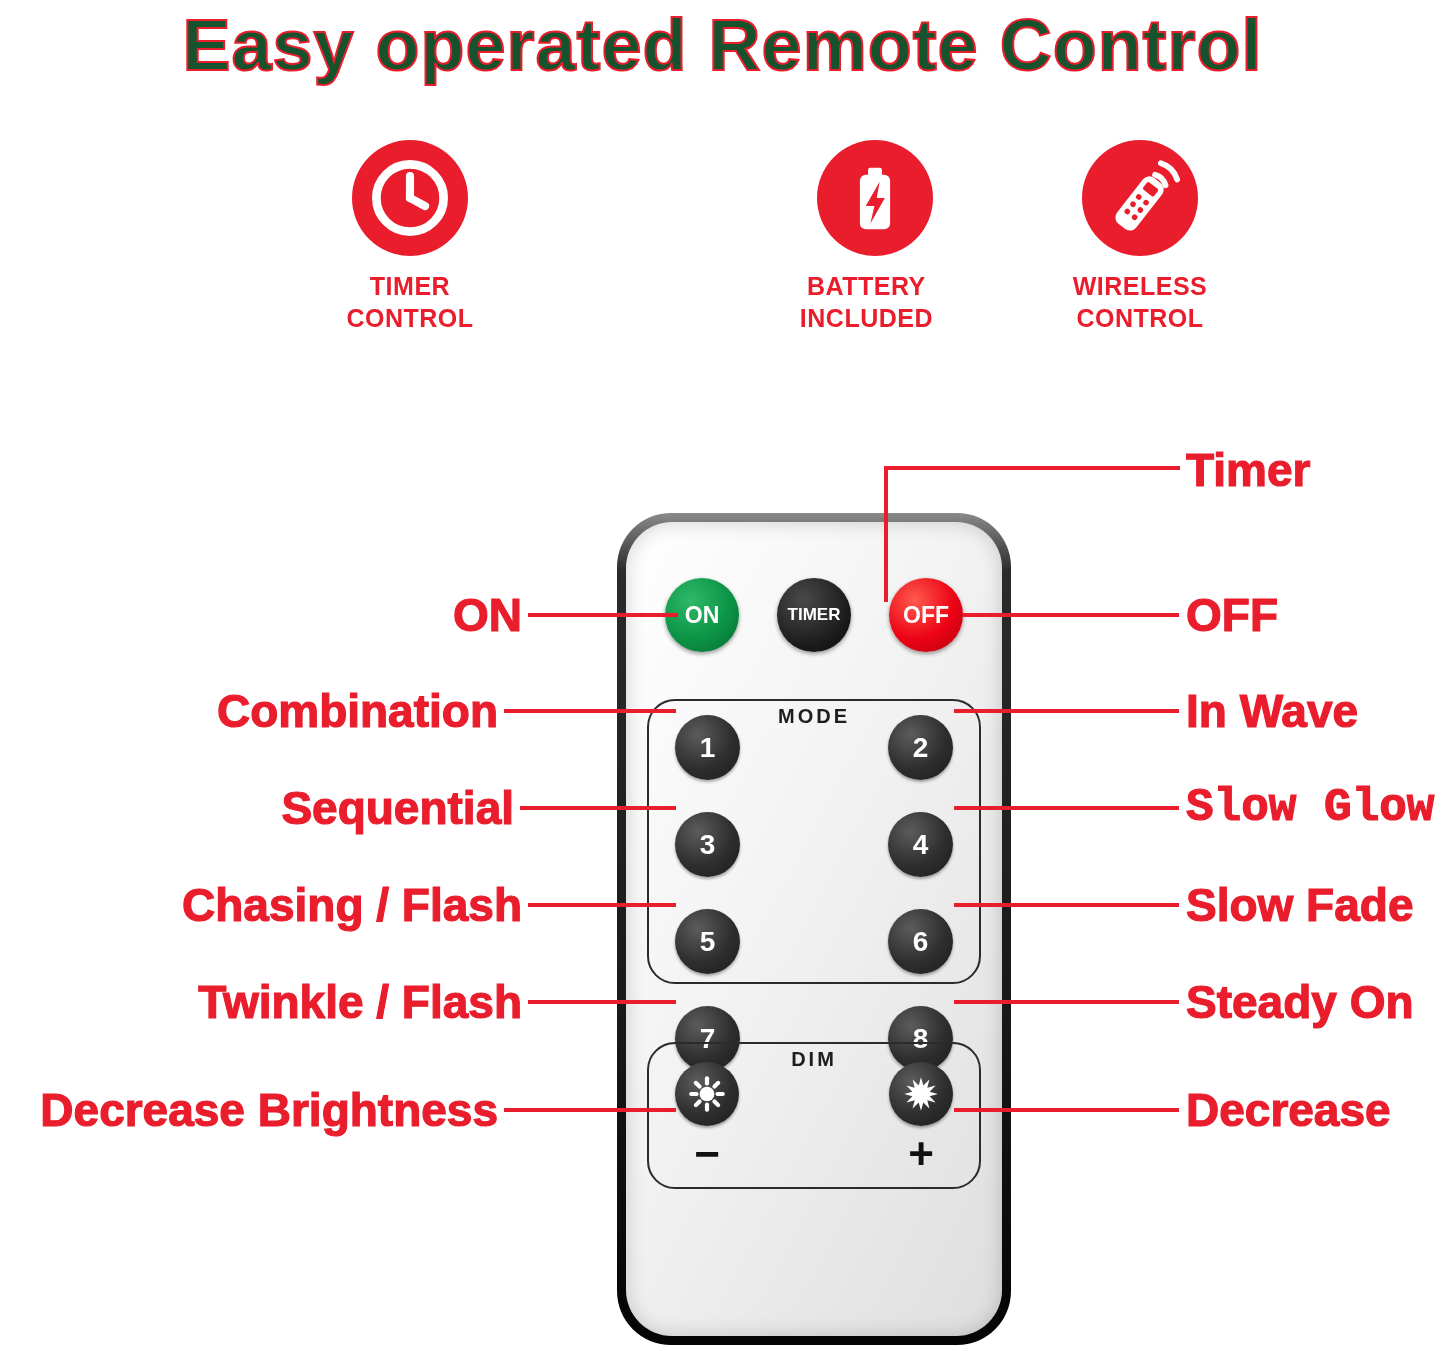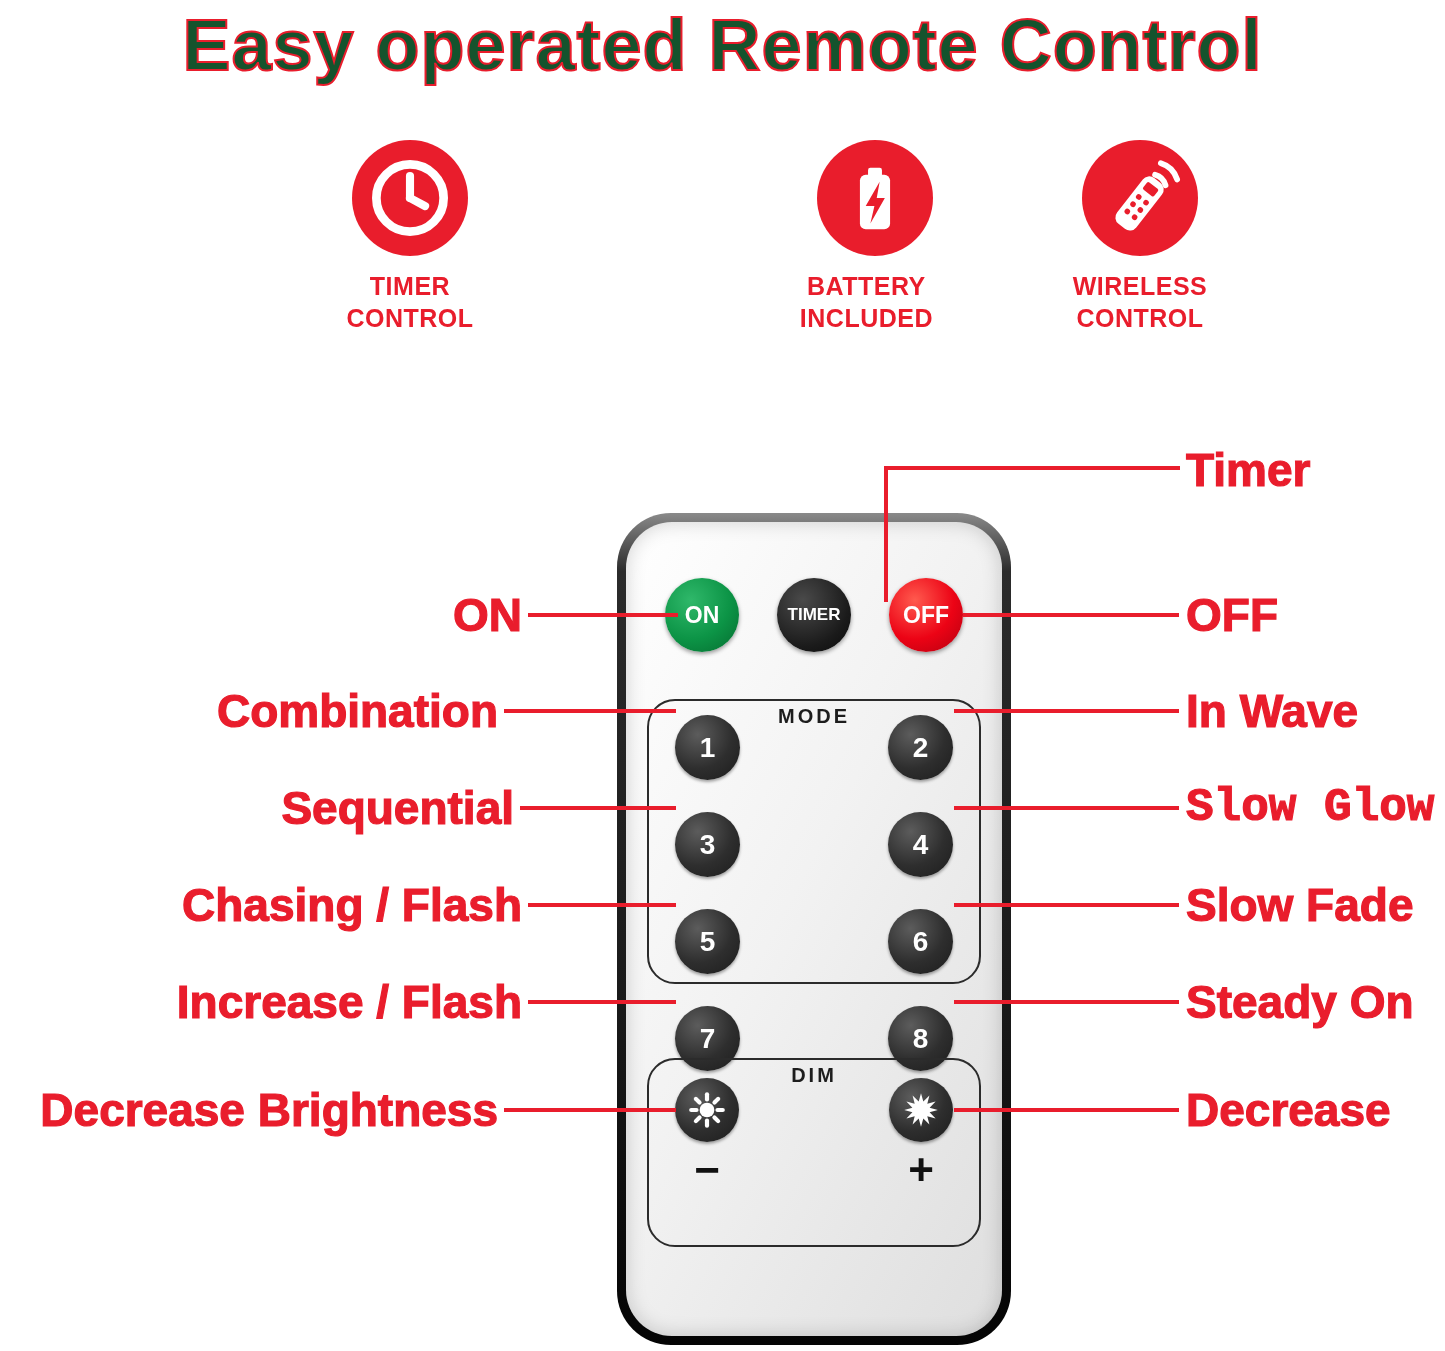--- a/index.html
+++ b/index.html
@@ -45,21 +45,21 @@
   }
   .pbtn.on  { background:radial-gradient(circle at 35% 30%, #2fb86a, #0c9446 55%, #056b2f 100%); }
   .pbtn.tmr { background:radial-gradient(circle at 35% 30%, #4a4a4a, #1b1b1b 65%, #0a0a0a 100%); font-size:17px; }
   .pbtn.off { background:radial-gradient(circle at 35% 30%, #ff5a4e, #ec0315 55%, #b20010 100%); }
 
   .panel {
     position:absolute; left:21px; right:21px;
     border:2px solid #2b2b2b; border-radius:28px;
   }
   .mode-panel { top:141px; height:285px;margin-top:36px; }
-  .dim-panel  { top:536px; height:189px; }
+  .dim-panel  { top:520px; height:147px; }
   .panel-label {
     position:absolute; top:4px; left:0; width:100%;
     text-align:center; color:#1d1d1d; font-weight:bold; font-size:20px; letter-spacing:3px;
   }
   .btn-row { display:flex; justify-content:space-between; padding:0 26px; }
   .btn-row.first { margin-top:14px; }
   .btn-row.gap   { margin-top:32px; }
   .btn-row.dimrow{ margin-top:18px; }
   .mbtn {
     width:65px; height:65px; border-radius:50%;
@@ -219,21 +219,21 @@
   <div class="line" style="left:954px; top:903px;  width:225px;"></div>
   <div class="line" style="left:528px; top:1000px; width:148px;"></div>
   <div class="line" style="left:954px; top:1000px; width:225px;"></div>
   <div class="line" style="left:504px; top:1108px; width:172px;"></div>
   <div class="line" style="left:954px; top:1108px; width:225px;"></div>
 
   <div class="ann" style="right:923px; top:615px;">ON</div>
   <div class="ann" style="right:947px; top:711px;">Combination</div>
   <div class="ann" style="right:931px; top:808px;">Sequential</div>
   <div class="ann" style="right:923px; top:905px;">Chasing / Flash</div>
-  <div class="ann" style="right:923px; top:1002px;">Increase / Flash</div>
+  <div class="ann" style="right:923px; top:1002px;">Twinkle / Flash</div>
   <div class="ann" style="right:947px; top:1110px;">Decrease Brightness</div>
 
   <div class="ann" style="left:1186px; top:470px;">Timer</div>
   <div class="ann" style="left:1186px; top:615px;">OFF</div>
   <div class="ann" style="left:1186px; top:711px;">In Wave</div>
   <div class="ann" style="left:1186px; top:808px;font-family:Liberation Mono, monospace;">Slow Glow</div>
   <div class="ann" style="left:1186px; top:905px;">Slow Fade</div>
   <div class="ann" style="left:1186px; top:1002px;">Steady On</div>
   <div class="ann" style="left:1186px; top:1110px;">Decrease</div>
 

